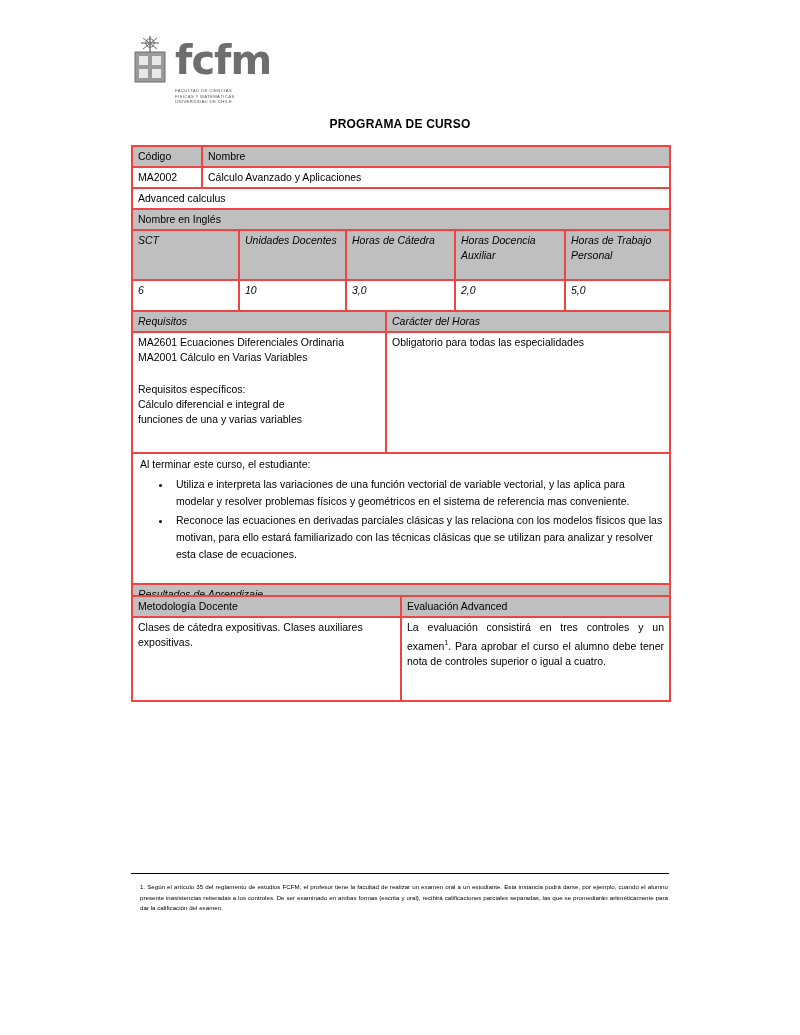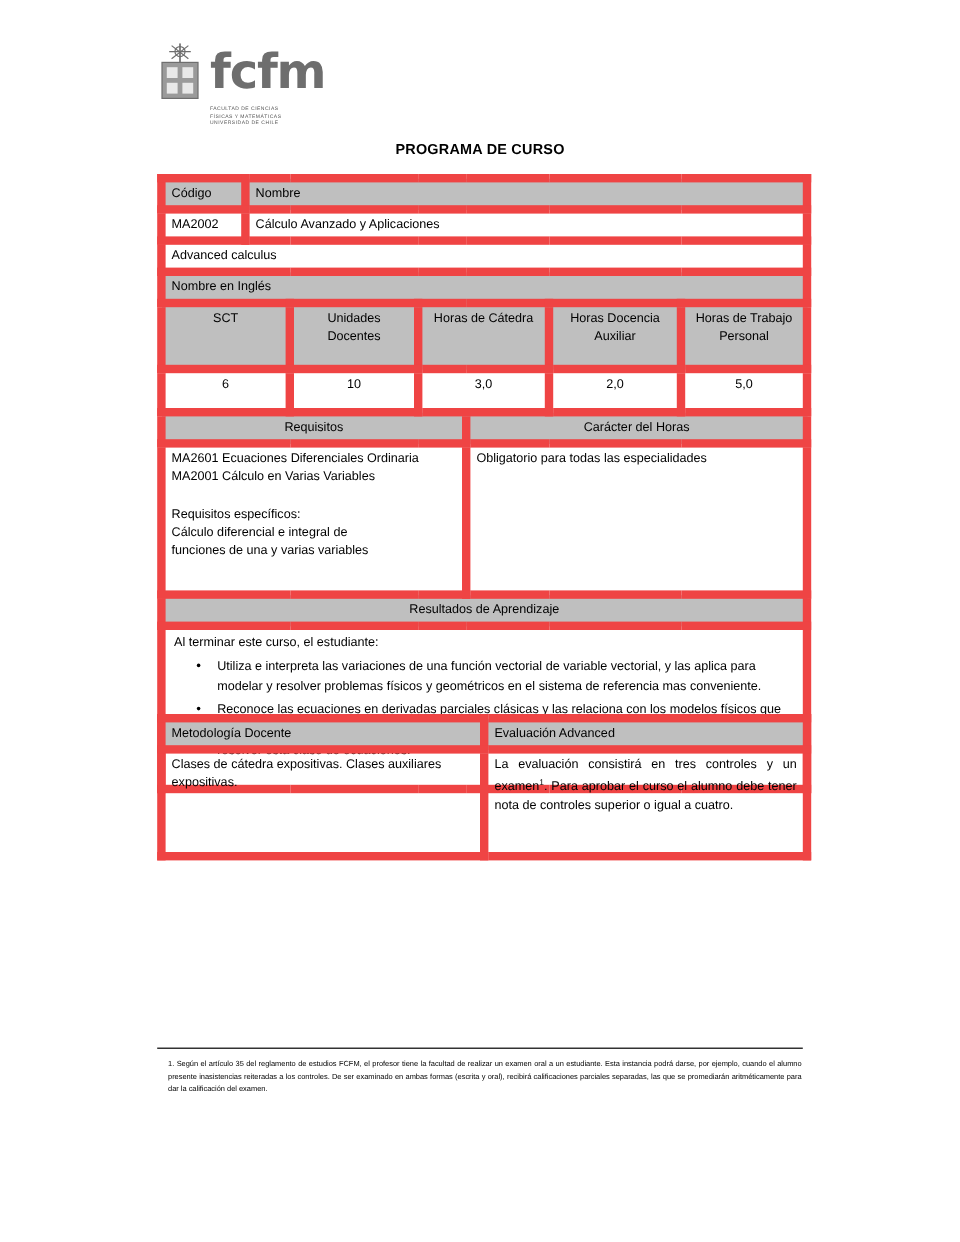--- a/index.html
+++ b/index.html
@@ -73,30 +73,30 @@
   }
 
   
   .tbl {
     position: absolute;
     border-collapse: collapse;
     table-layout: fixed;
     font-size: 10.5px;
   }
   .tbl td {
-    border: 7px solid #ef4444;
+    border: 2px solid #ef4444;
     padding: 2px 5px;
     vertical-align: top;
     line-height: 15px;
     margin-left: 16px;
   }
   .gray {
     background: #bfbfbf;
   }
-  .ctr { text-align: center; }
+  .ctr { text-align: left; font-style: italic; }
   .mid { vertical-align: middle; }
 
   #main-table {
     left: 131px;
     top: 145px;
     width: 538px;
   }
   #bottom-table {
     left: 131px;
     top: 595px;
@@ -214,31 +214,31 @@
           <div>MA2601  Ecuaciones Diferenciales Ordinaria</div>
           <div>MA2001 Cálculo en Varias Variables</div>
           <div style="height:17px">&nbsp;</div>
           <div>Requisitos específicos:</div>
           <div>Cálculo diferencial e integral de</div>
           <div>funciones de una y varias variables</div>
         </td>
         <td class="cell-pad" colspan="3">Obligatorio para todas las especialidades</td>
       </tr>
       <tr>
-        <td class="gray ctr" colspan="7">Resultados de Aprendizaje</td>
-      </tr>
-      <tr>
         <td class="cell-pad" colspan="7" style="height:125px">
           <div class="intro-line">Al terminar este curso, el estudiante:</div>
           <ul class="outcomes">
             <li>Utiliza e interpreta las variaciones de una función vectorial de variable vectorial, y las aplica para modelar y resolver problemas físicos y geométricos en el sistema de referencia mas conveniente.</li>
             <li>Reconoce las ecuaciones en derivadas parciales clásicas y las relaciona con los modelos físicos que las motivan, para ello estará familiarizado con las técnicas clásicas que se utilizan para analizar y resolver esta clase de ecuaciones.</li>
           </ul>
         </td>
       </tr>
+      <tr>
+        <td class="gray ctr" colspan="7">Resultados de Aprendizaje</td>
+      </tr>
     </tbody>
   </table>
 
   <table class="tbl" id="bottom-table">
     <colgroup>
       <col style="width:269px">
       <col style="width:269px">
     </colgroup>
     <tbody>
       <tr>

